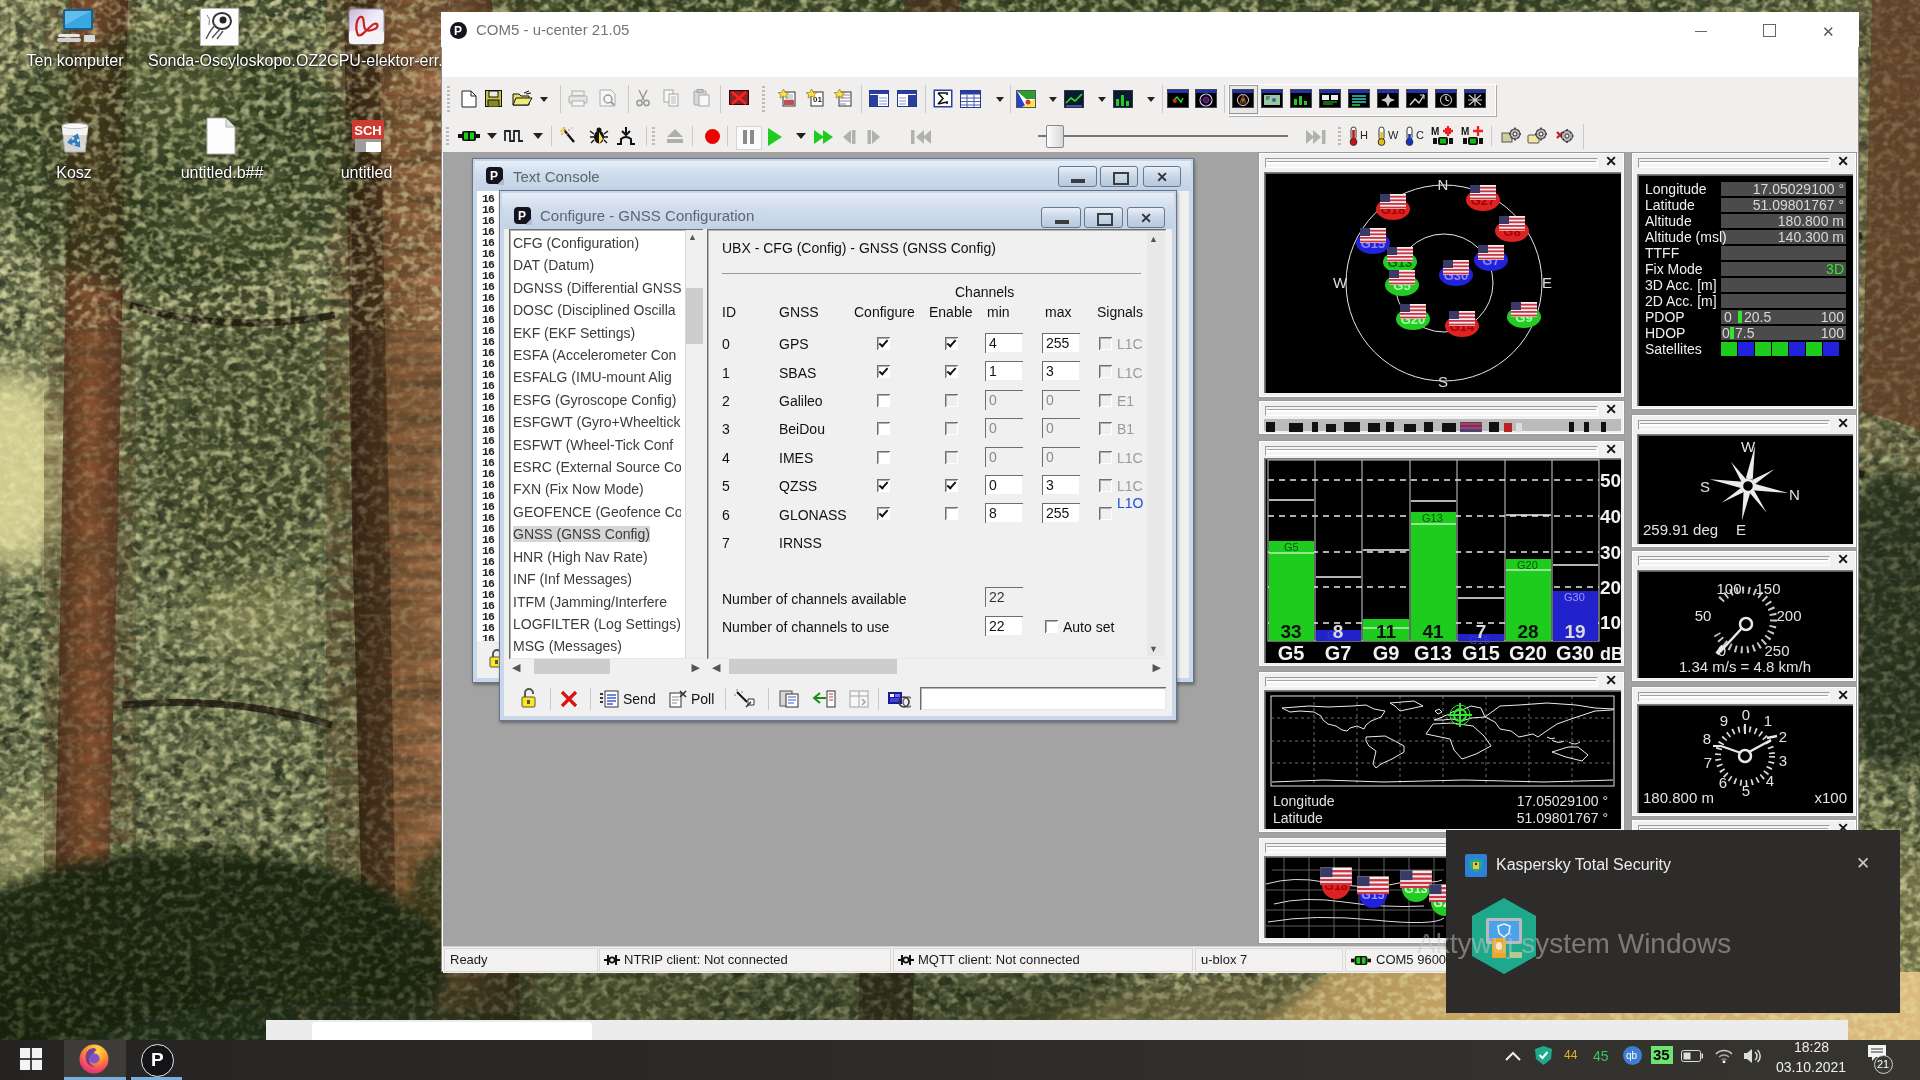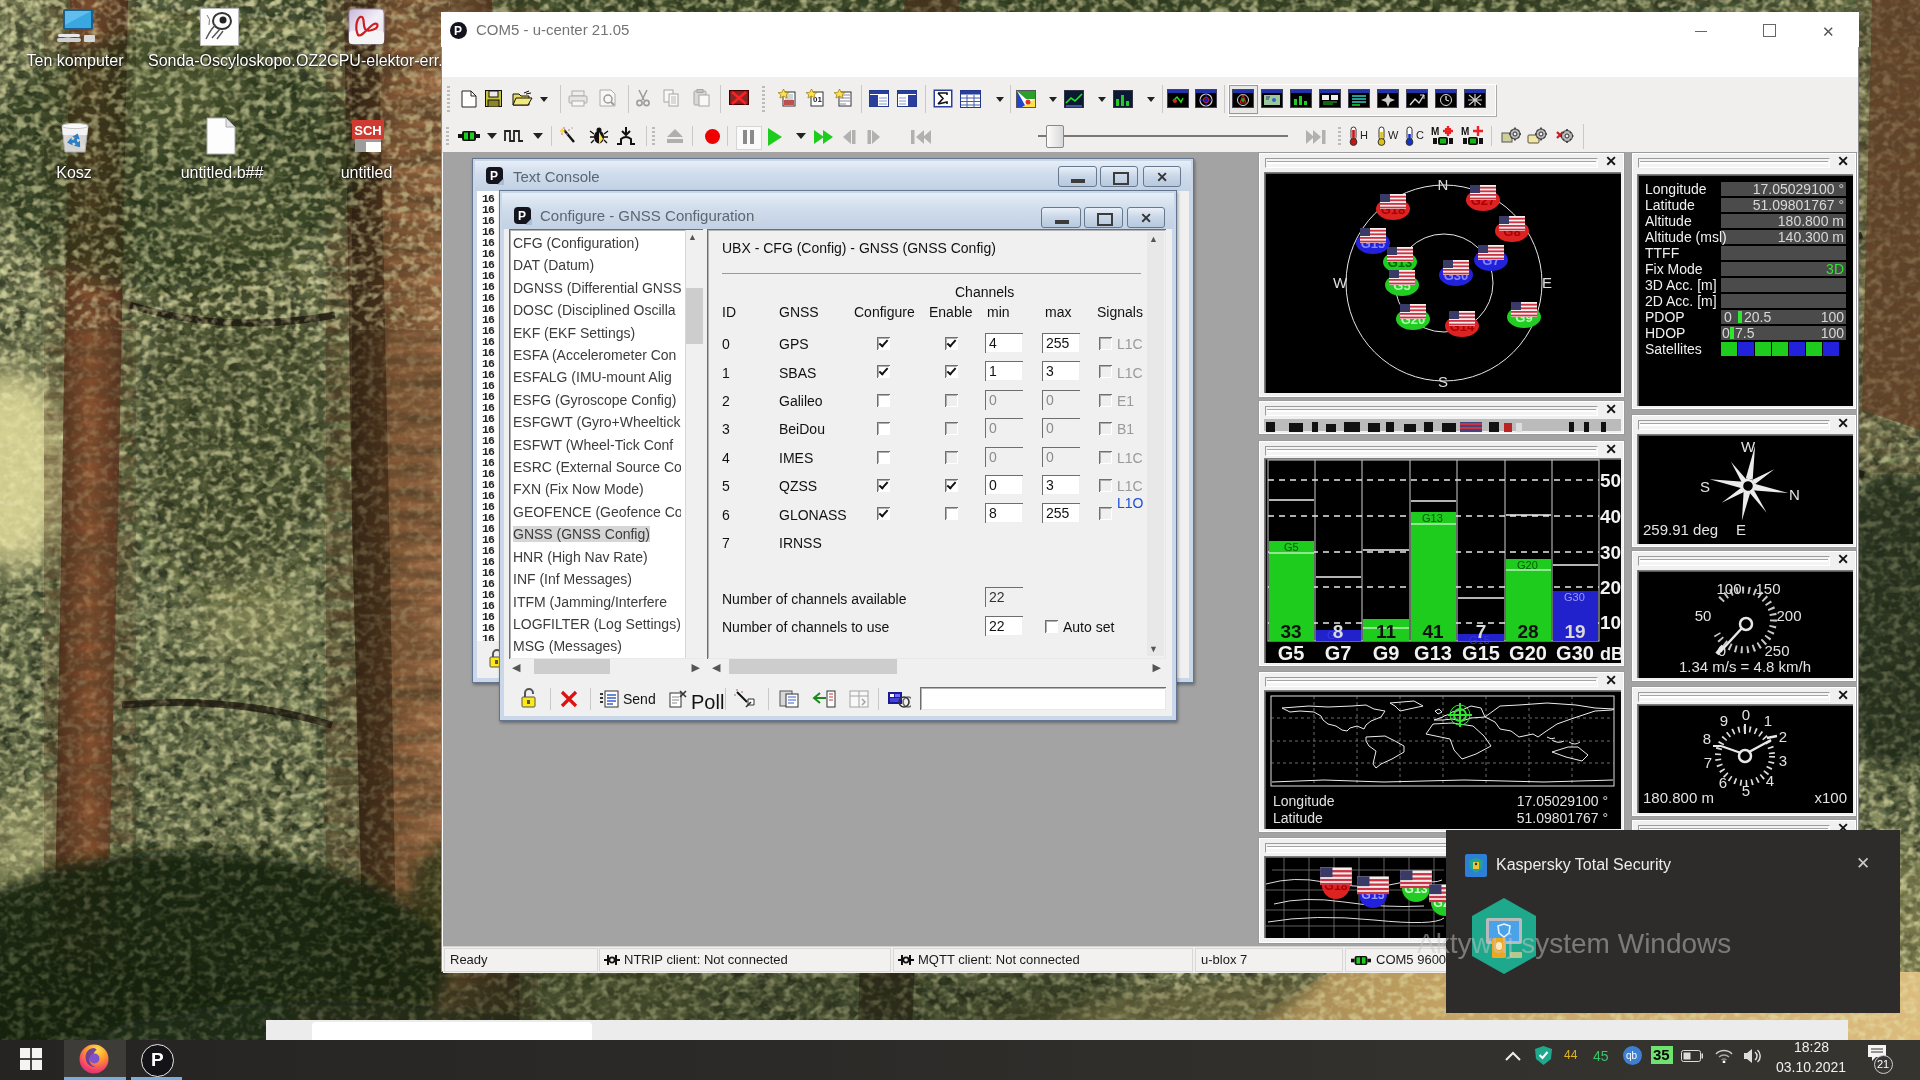--- a/index.html
+++ b/index.html
@@ -1224,21 +1224,21 @@
             <rect x="0" y="8" width="3" height="2"></rect>
             <rect x="0" y="12" width="3" height="2"></rect>
           </g>
         </svg>
   <span style="position:absolute;left:117px;top:7px;font-size:14px;color:#111">Send</span>
   <svg width="20" height="20" viewBox="0 0 20 20" style="position:absolute;left:162px;top:5px">
           <rect x="2" y="4" width="11" height="14" fill="#fff" stroke="#333"></rect>
           <path d="M4 8 L11 8 M4 11 L11 11 M4 14 L9 14" stroke="#888"></path>
           <path d="M12 2 L18 8 M18 2 L12 8" stroke="#333" stroke-width="1.6"></path>
         </svg>
-  <span style="position:absolute;left:185px;top:7px;font-size:20px;color:#111">Poll</span>
+  <span style="position:absolute;left:185px;top:7px;font-size:14px;color:#111">Poll</span>
   <div class="tsep" style="left:219px;top:4px;height:22px"></div>
   <svg width="22" height="20" viewBox="0 0 22 20" style="position:absolute;left:228px;top:5px">
           <path d="M3 3 L13 13" stroke="#111" stroke-width="2"></path>
           <g fill="#b9a">
             <circle cx="3" cy="1" r="1"></circle>
             <circle cx="8" cy="3" r="1"></circle>
             <circle cx="1" cy="6" r="1"></circle>
           </g>
           <path d="M14 10 L20 10 L20 16 L14 16 Z" fill="#fff" stroke="#333"></path>
           <path d="M12 18 L17 13" stroke="#333" stroke-width="1.6"></path>

